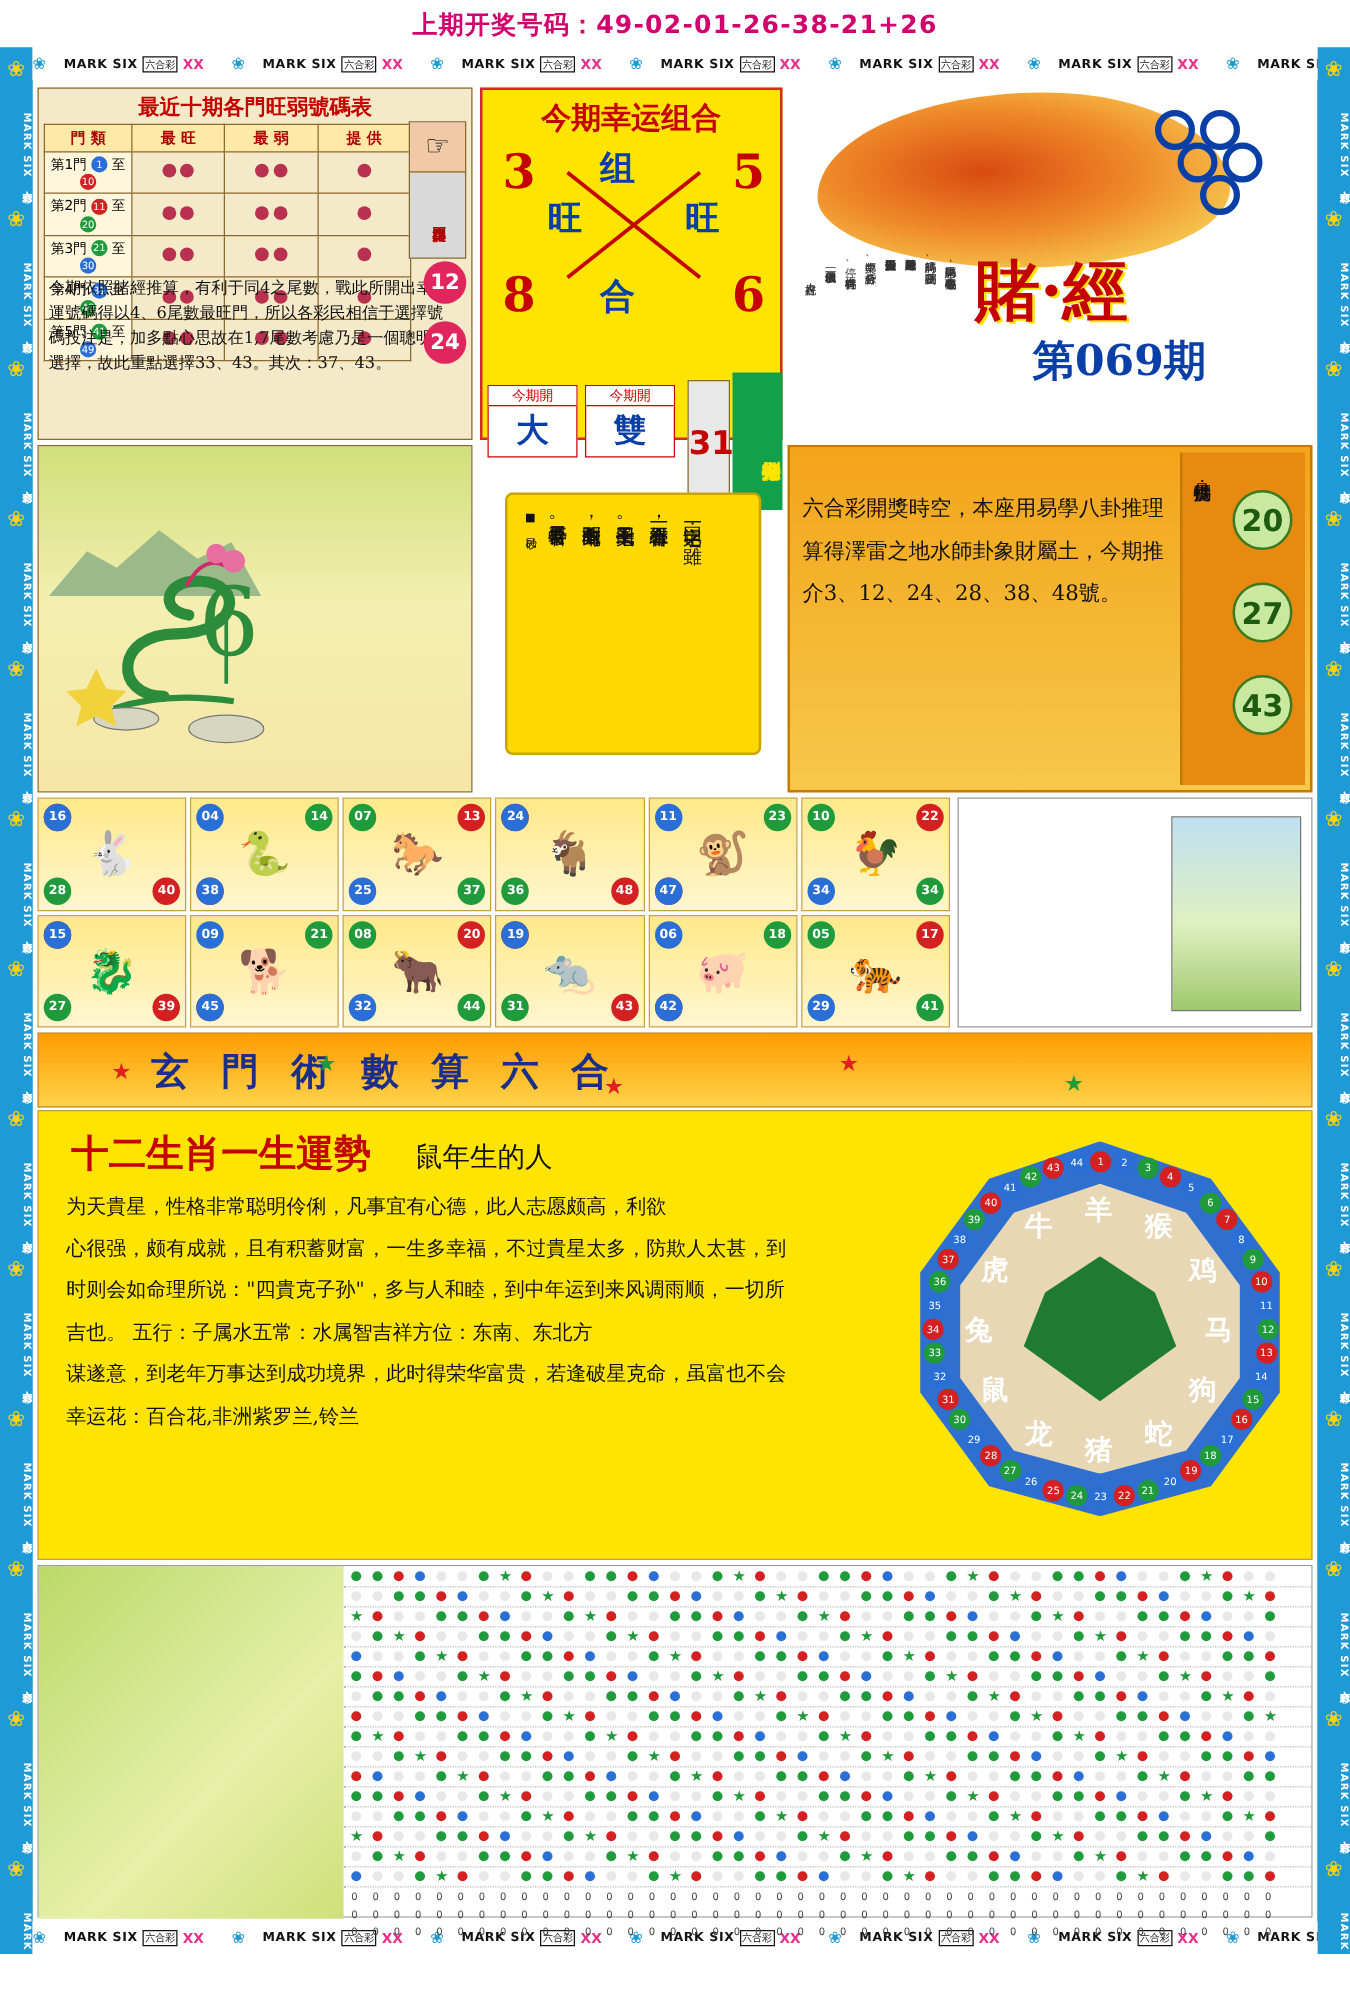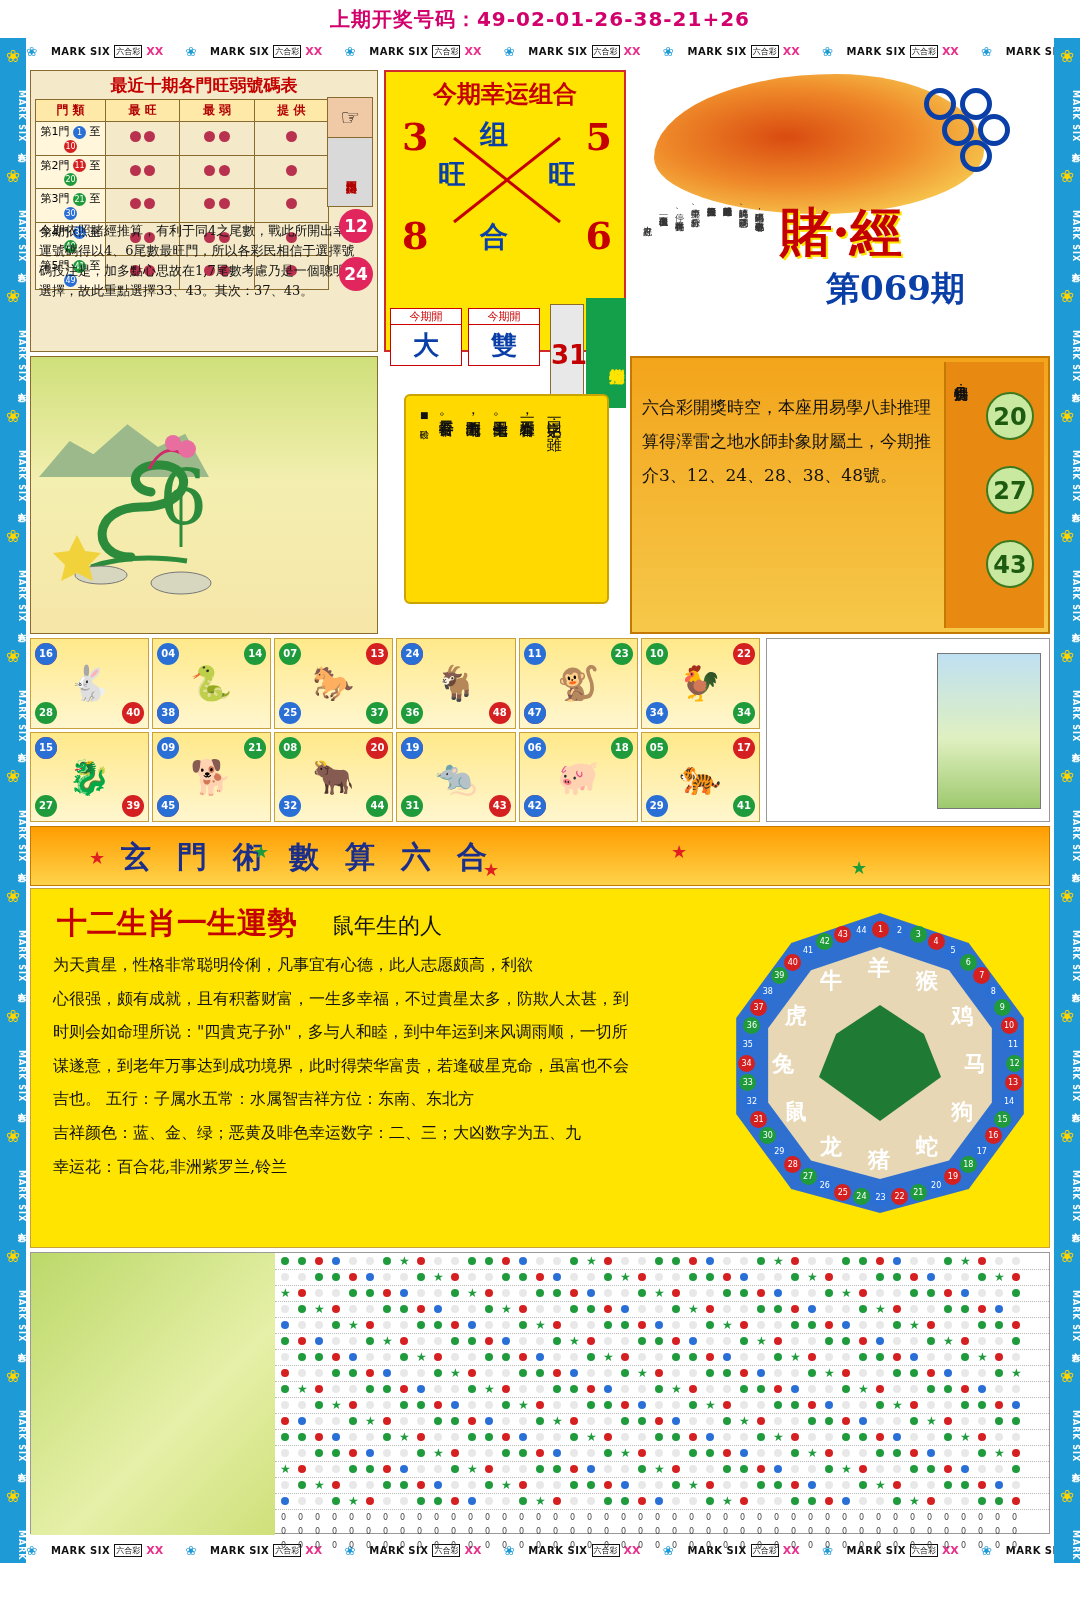--- a/index.html
+++ b/index.html
@@ -734,23 +734,22 @@
       <div class="star" style="left:820px;top:30px;color:#1f9b3c">★</div>
     </div>
 
     <div class="panelG">
       <h2>十二生肖一生運勢</h2>
       <span class="sub">鼠年生的人</span>
       <div id="fortuneParas">
           <p>为天貴星，性格非常聪明伶俐，凡事宜有心德，此人志愿颇高，利欲</p>
           <p>心很强，颇有成就，且有积蓄财富，一生多幸福，不过貴星太多，防欺人太甚，到</p>
           <p>时则会如命理所说："四貴克子孙"，多与人和睦，到中年运到来风调雨顺，一切所</p>
+          <p>吉也。  五行：子属水五常：水属智吉祥方位：东南、东北方</p>
           <p>谋遂意，到老年万事达到成功境界，此时得荣华富贵，若逢破星克命，虽富也不会</p>
-          <p>吉也。  五行：子属水五常：水属智吉祥方位：东南、东北方</p>
-          <p>吉祥颜色：蓝、金、绿；恶黄及啡色幸运数字：二、三；大凶数字为五、九</p>
           <p>幸运花：百合花,非洲紫罗兰,铃兰</p>
         </div>
       <div class="wheel">
         <div class="outer"></div>
         <div class="mid"></div>
         <div class="inner"></div>
         <div id="wheelChars">
             <div class="cn" style="left:141px;top:40px">羊</div>
             <div class="cn" style="left:189px;top:52.86156123669389px">猴</div>
             <div class="cn" style="left:224.1384387633061px;top:88px">鸡</div>

